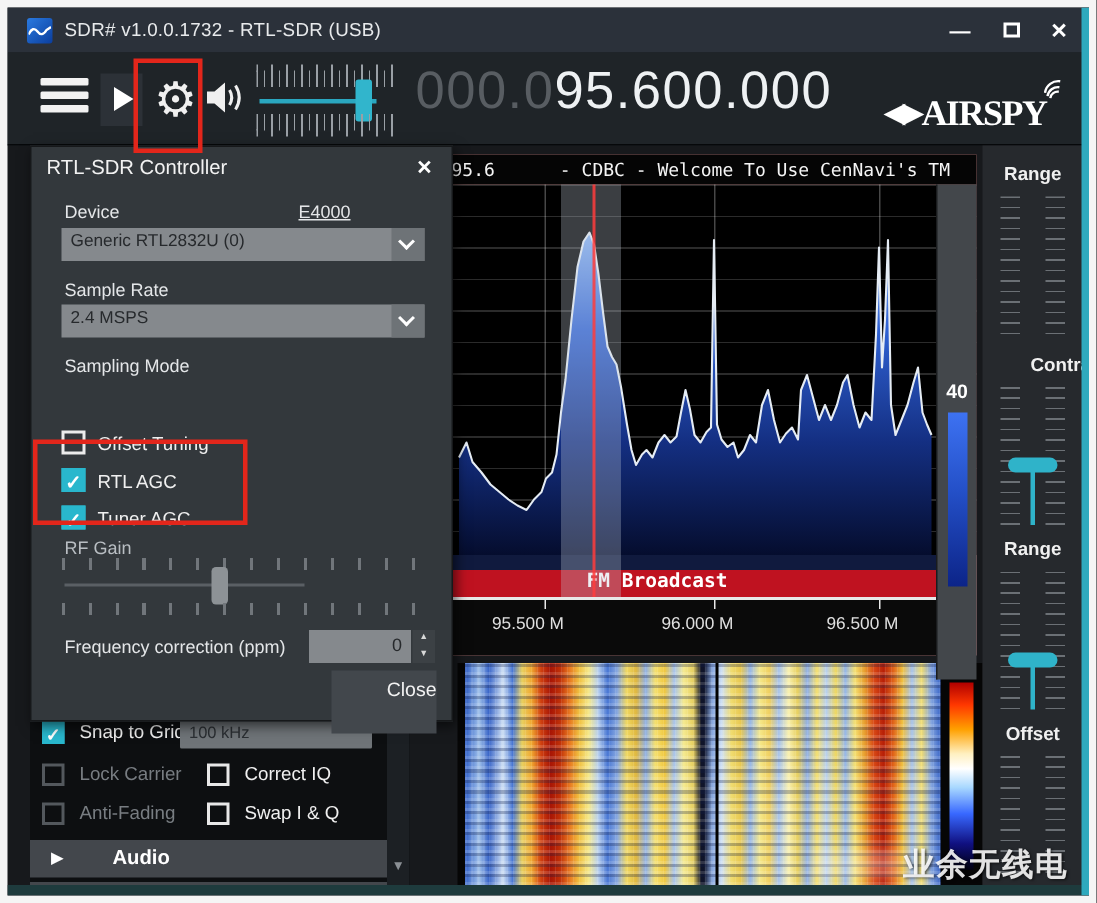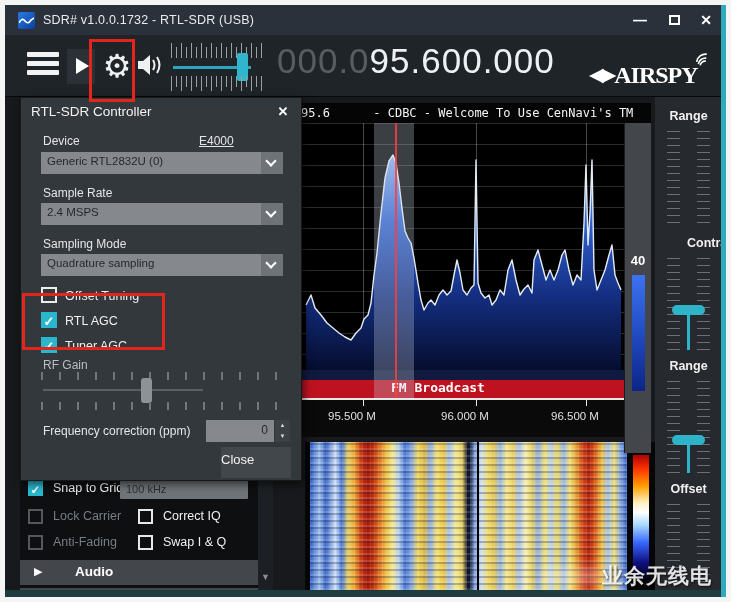--- a/index.html
+++ b/index.html
@@ -74,22 +74,22 @@
   .check-lbl { position:absolute; left:44px; font-size:12.5px; color:#f0f0f0; }
   .rf-slider { position:absolute; left:20px; top:272px; width:242px; height:42px; }
   .rf-ticks { position:absolute; left:0; width:100%; height:8px;
     background:repeating-linear-gradient(90deg,#71767b 0 2px,transparent 2px 18px); }
   .rf-track { position:absolute; left:2px; top:19px; width:160px; height:2px; background:#5a5f64; }
   .rf-thumb { position:absolute; left:100px; top:8px; width:11px; height:25px; background:#8d9296; border-radius:3px; }
   .spinbox { position:absolute; left:185px; top:322px; width:68px; height:22px; background:#85898d; }
   .spinbox .num { position:absolute; right:6px; top:3px; font-size:12px; color:#26292c; }
   .spin-btns { position:absolute; left:254px; top:322px; width:15px; height:22px; background:#3c4145; }
   .spin-btns div { height:11px; font-size:6px; color:#d8d8d8; text-align:center; line-height:11px; }
-  .close-btn { position:absolute; left:200px; top:349px; width:70px; height:31px; background:#42474c;
-    color:#f2f2f2; font-size:13px; text-align:left; line-height:26px; }
+  .close-btn { position:absolute; left:200px; top:349px; width:70px; height:42px; background:#42474c;
+    color:#f2f2f2; font-size:13px; text-align:right; line-height:26px; }
 
   
   .red-box { position:absolute; border:3px solid #e3261b; z-index:50; }
   .red-box.gear { left:84px; top:34px; width:46px; height:63px; }
   .red-box.agc { left:17px; top:288px; width:143px; height:57px; }
 
   
   .spectrum { position:absolute; left:296px; top:98px; width:350px; height:334px; background:#fca5a5; }
   .rds { height:20px; line-height:20px; font-family:"DejaVu Sans Mono", monospace; font-size:12px; color:#f5f5f5;
     white-space:pre; overflow:hidden; background:#050505; }
@@ -317,26 +317,20 @@
 
     <div class="dlg-label" style="left:22px;top:88px;">Sample Rate</div>
     <div class="dropdown" style="top:105px;">
       <span class="val">2.4 MSPS</span>
       <span class="dd-btn">
             <span class="chev"></span>
           </span>
     </div>
 
     <div class="dlg-label" style="left:22px;top:139px;">Sampling Mode</div>
-    <div class="dropdown" style="top:156px;">
-      <span class="val">Quadrature sampling</span>
-      <span class="dd-btn">
-            <span class="chev"></span>
-          </span>
-    </div>
 
     <div class="dlg-check" style="top:189px;"></div>
     <div class="check-lbl" style="top:191px;">Offset Tuning</div>
 
     <div class="dlg-check checked" style="top:214px;">✓</div>
     <div class="check-lbl" style="top:216px;">RTL AGC</div>
 
     <div class="dlg-check checked" style="top:239px;">✓</div>
     <div class="check-lbl" style="top:241px;">Tuner AGC</div>
 

